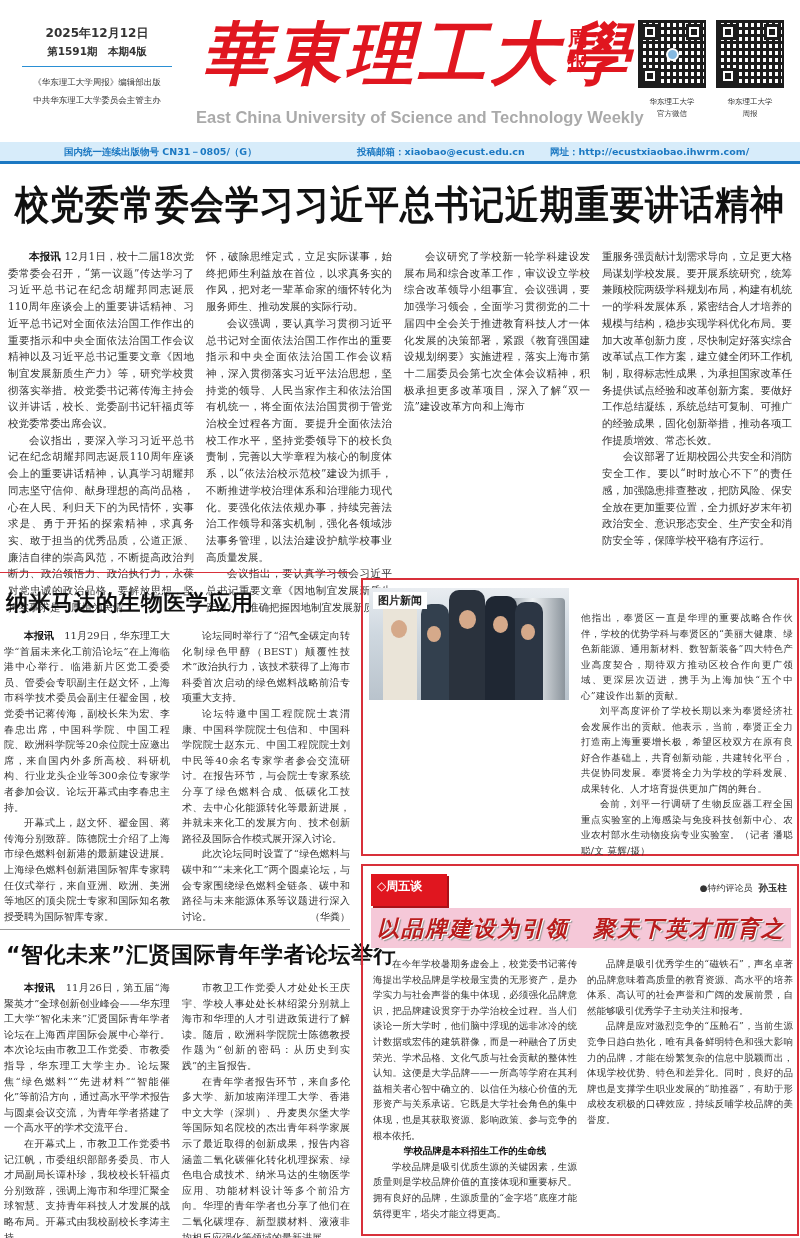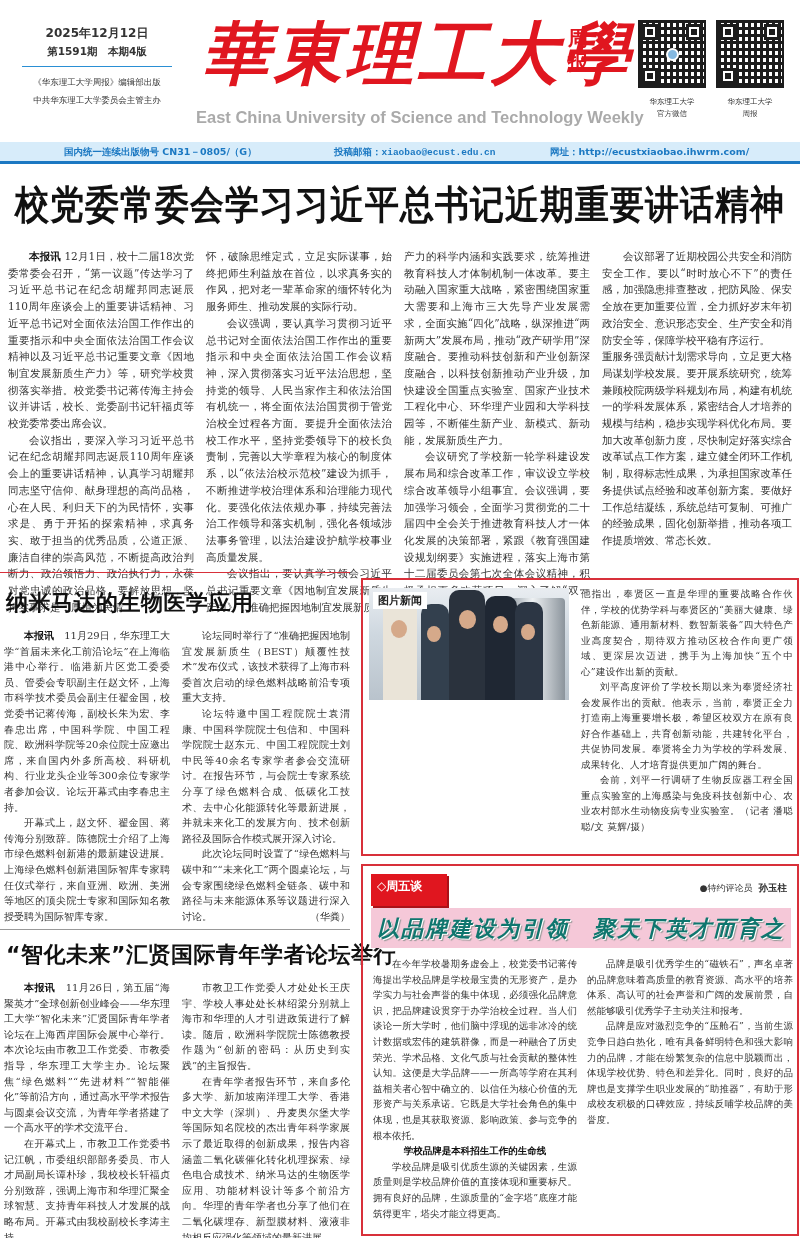--- a/index.html
+++ b/index.html
@@ -51,21 +51,21 @@
   .photo .machine { position: absolute; right: 4px; top: 10px; width: 54px; height: 126px; background: linear-gradient(90deg, #9aa3ab, #eef1f3 40%, #8b949c); border-radius: 4px; }
   .photo-caption { position: absolute; left: 6px; top: 150px; width: 202px; font-size: 9.5px; line-height: 15.5px; color: #333; text-align: justify; }
   .photo-caption p { text-indent: 2em; }
   .photo-right { position: absolute; left: 218px; top: 6px; width: 212px; font-size: 9.5px; line-height: 15.5px; color: #333; text-align: justify; letter-spacing: .3px; }
   .photo-right p { text-indent: 2em; }
 
   .comment-box { position: absolute; left: 361px; top: 864px; width: 438px; height: 372px; border: 2px solid #d8303a; }
   .comment-tag { position: absolute; left: 8px; top: 8px; width: 76px; height: 32px; background: #e0161f; color: #fff; font-family: "DejaVu Sans", sans-serif; font-size: 12px; font-weight: bold; line-height: 24px; padding-left: 6px; box-shadow: 2px 2px 0 #aa1118; }
   .comment-author { position: absolute; right: 10px; top: 16px; font-size: 9px; color: #333; }
   .comment-author b { font-family: "DejaVu Sans", sans-serif; font-size: 9.5px; margin-left: 6px; }
-  .comment-banner { position: absolute; left: 8px; top: 42px; width: 420px; height: 40px; background: #f5c8d8; text-align: center; font-family: "DejaVu Serif", serif; font-style: italic; font-weight: bold; font-size: 22px; color: #0f766e; line-height: 40px; letter-spacing: 2px; text-shadow: 1px 1px 0 #fff, 2px 2px 1px #999; }
+  .comment-banner { position: absolute; left: 8px; top: 42px; width: 420px; height: 40px; background: #f5c8d8; text-align: center; font-family: "DejaVu Serif", serif; font-style: italic; font-weight: bold; font-size: 22px; color: #b91c1c; line-height: 40px; letter-spacing: 2px; text-shadow: 1px 1px 0 #fff, 2px 2px 1px #999; }
   .comment-body { position: absolute; top: 90px; font-size: 9.5px; line-height: 15.6px; color: #333; text-align: justify; }
   .comment-body p { text-indent: 2em; }
   .comment-body .subhead { text-indent: 0; text-align: center; font-family: "DejaVu Sans", sans-serif; font-weight: bold; color: #111; }
 </style>
 </head>
 <body>
 
 <header class="masthead">
   <div class="date-block">
     <div class="date">2025年12月12日</div>
@@ -101,56 +101,55 @@
     </div>
     <div class="qr-caption">
       <div>华东理工大学</div>
       <div>周报</div>
     </div>
   </div>
 </header>
 
 <div class="info-bar">
   <span style="left:64px;">国内统一连续出版物号 CN31－0805/（G）</span>
-  <span style="left:334px;font-family:Liberation Mono, monospace;">投稿邮箱：xiaobao@ecust.edu.cn</span>
+  <span style="left:357px;">投稿邮箱：xiaobao@ecust.edu.cn</span>
   <span style="left:550px;">网址：http://ecustxiaobao.ihwrm.com/</span>
 </div>
 
 <h1 class="headline">校党委常委会学习习近平总书记近期重要讲话精神</h1>
 
 <div id="lead-cols">
     <div class="cols" style="left: 8px; top: 248px; width: 186px;">
       <p><span class="lead">本报讯</span> 12月1日，校十二届18次党委常委会召开，“第一议题”传达学习了习近平总书记在纪念胡耀邦同志诞辰110周年座谈会上的重要讲话精神、习近平总书记对全面依法治国工作作出的重要指示和中央全面依法治国工作会议精神以及习近平总书记重要文章《因地制宜发展新质生产力》等，研究学校贯彻落实举措。校党委书记蒋传海主持会议并讲话，校长、党委副书记轩福贞等校党委常委出席会议。</p>
       <p>会议指出，要深入学习习近平总书记在纪念胡耀邦同志诞辰110周年座谈会上的重要讲话精神，认真学习胡耀邦同志坚守信仰、献身理想的高尚品格，心在人民、利归天下的为民情怀，实事求是、勇于开拓的探索精神，求真务实、敢于担当的优秀品质，公道正派、廉洁自律的崇高风范，不断提高政治判断力、政治领悟力、政治执行力，永葆对党忠诚的政治品格。要解放思想，坚持实事求是，厚植为民情</p>
     </div>
     <div class="cols" style="left: 206px; top: 248px; width: 186px;">
       <p style="text-indent: 0px;">怀，破除思维定式，立足实际谋事，始终把师生利益放在首位，以求真务实的作风，把对老一辈革命家的缅怀转化为服务师生、推动发展的实际行动。</p>
       <p>会议强调，要认真学习贯彻习近平总书记对全面依法治国工作作出的重要指示和中央全面依法治国工作会议精神，深入贯彻落实习近平法治思想，坚持党的领导、人民当家作主和依法治国有机统一，将全面依法治国贯彻于管党治校全过程各方面。要提升全面依法治校工作水平，坚持党委领导下的校长负责制，完善以大学章程为核心的制度体系，以“依法治校示范校”建设为抓手，不断推进学校治理体系和治理能力现代化。要强化依法依规办事，持续完善法治工作领导和落实机制，强化各领域涉法事务管理，以法治建设护航学校事业高质量发展。</p>
       <p>会议指出，要认真学习领会习近平总书记重要文章《因地制宜发展新质生产力》，准确把握因地制宜发展新质生</p>
     </div>
     <div class="cols" style="left: 404px; top: 248px; width: 186px;">
-      <p style="text-indent: 0px;">产力的科学内涵和实践要求，统筹推进教育科技人才体制机制一体改革。要主动融入国家重大战略，紧密围绕国家重大需要和上海市三大先导产业发展需求，全面实施“四化”战略，纵深推进“两新两大”发展布局，推动“政产研学用”深度融合。要推动科技创新和产业创新深度融合，以科技创新推动产业升级，加快建设全国重点实验室、国家产业技术工程化中心、环华理产业园和大学科技园等，不断催生新产业、新模式、新动能，发展新质生产力。</p>
       <p>会议研究了学校新一轮学科建设发展布局和综合改革工作，审议设立学校综合改革领导小组事宜。会议强调，要加强学习领会，全面学习贯彻党的二十届四中全会关于推进教育科技人才一体化发展的决策部署，紧跟《教育强国建设规划纲要》实施进程，落实上海市第十二届委员会第七次全体会议精神，积极承担更多改革项目，深入了解“双一流”建设改革方向和上海市</p>
     </div>
     <div class="cols" style="left: 602px; top: 248px; width: 190px;">
+      <p style="text-indent: 0px;">重服务强贡献计划需求导向，立足更大格局谋划学校发展。要开展系统研究，统筹兼顾校院两级学科规划布局，构建有机统一的学科发展体系，紧密结合人才培养的规模与结构，稳步实现学科优化布局。要加大改革创新力度，尽快制定好落实综合改革试点工作方案，建立健全闭环工作机制，取得标志性成果，为承担国家改革任务提供试点经验和改革创新方案。要做好工作总结凝练，系统总结可复制、可推广的经验成果，固化创新举措，推动各项工作提质增效、常态长效。</p>
       <p>会议部署了近期校园公共安全和消防安全工作。要以“时时放心不下”的责任感，加强隐患排查整改，把防风险、保安全放在更加重要位置，全力抓好岁末年初政治安全、意识形态安全、生产安全和消防安全等，保障学校平稳有序运行。</p>
-      <p style="text-indent: 0px;">重服务强贡献计划需求导向，立足更大格局谋划学校发展。要开展系统研究，统筹兼顾校院两级学科规划布局，构建有机统一的学科发展体系，紧密结合人才培养的规模与结构，稳步实现学科优化布局。要加大改革创新力度，尽快制定好落实综合改革试点工作方案，建立健全闭环工作机制，取得标志性成果，为承担国家改革任务提供试点经验和改革创新方案。要做好工作总结凝练，系统总结可复制、可推广的经验成果，固化创新举措，推动各项工作提质增效、常态长效。</p>
     </div>
   </div>
 
 <div class="section-rule" style="left:0;top:572px;width:350px;background:#d8303a;"></div>
 
 <h2 class="sub-headline" style="left:6px;top:588px;">纳米马达的生物医学应用</h2>
 <div id="forum-cols">
     <div class="cols" style="left: 4px; top: 628px; width: 166px; font-size: 10px; line-height: 15.6px;">
       <p><span class="lead">本报讯</span>　11月29日，华东理工大学“首届未来化工前沿论坛”在上海临港中心举行。临港新片区党工委委员、管委会专职副主任赵文怀，上海市科学技术委员会副主任翟金国，校党委书记蒋传海，副校长朱为宏、李春忠出席，中国科学院、中国工程院、欧洲科学院等20余位院士应邀出席，来自国内外多所高校、科研机构、行业龙头企业等300余位专家学者参加会议。论坛开幕式由李春忠主持。</p>
       <p>开幕式上，赵文怀、翟金国、蒋传海分别致辞。陈德院士介绍了上海市绿色燃料创新港的最新建设进展。上海绿色燃料创新港国际智库专家聘任仪式举行，来自亚洲、欧洲、美洲等地区的顶尖院士专家和国际知名教授受聘为国际智库专家。</p>
     </div>
     <div class="cols" style="left: 182px; top: 628px; width: 168px; font-size: 10px; line-height: 15.6px;">
-      <p>论坛同时举行了“准确把握因地制宜发展新质生（BEST）颠覆性技术”发布仪式，该技术获得了上海市科委首次启动的绿色燃料战略前沿专项重大支持。</p>
+      <p>论坛同时举行了“沼气全碳定向转化制绿色甲醇（BEST）颠覆性技术”政治执行力，该技术获得了上海市科委首次启动的绿色燃料战略前沿专项重大支持。</p>
       <p>论坛特邀中国工程院院士袁渭康、中国科学院院士包信和、中国科学院院士赵东元、中国工程院院士刘中民等40余名专家学者参会交流研讨。在报告环节，与会院士专家系统分享了绿色燃料合成、低碳化工技术、去中心化能源转化等最新进展，并就未来化工的发展方向、技术创新路径及国际合作模式展开深入讨论。</p>
       <p>此次论坛同时设置了“绿色燃料与碳中和”“未来化工”两个圆桌论坛，与会专家围绕绿色燃料全链条、碳中和路径与未来能源体系等议题进行深入讨论。<span class="byline">（华粪）</span></p>
     </div>
   </div>
 
 <div class="section-rule" style="left:0;top:929px;width:350px;background:#999;"></div>
 
 <h2 class="sub-headline" style="left:6px;top:940px;">“智化未来”汇贤国际青年学者论坛举行</h2>
 <div id="scholar-cols">
     <div class="cols" style="left: 4px; top: 980px; width: 166px; font-size: 10px; line-height: 15.6px;">
@@ -172,21 +171,21 @@
     <div class="head" style="left:58px;top:38px;width:14px;height:16px;"></div>
     <div class="person" style="left:80px;width:36px;height:110px;background:#2a323d;"></div>
     <div class="head" style="left:90px;top:22px;width:17px;height:19px;"></div>
     <div class="person" style="left:116px;width:32px;height:104px;background:#1f2733;"></div>
     <div class="head" style="left:124px;top:28px;width:15px;height:17px;"></div>
     <div class="person" style="left:146px;width:28px;height:98px;background:#2c3644;"></div>
     <div class="head" style="left:152px;top:36px;width:14px;height:16px;"></div>
     <div class="tag">图片新闻</div>
   </div>
   <div class="photo-right" id="photo-right">
-      <p style="text-indent: 0px;">他指出，奉贤区一直是华理的重要战略合作伙伴，学校的优势学科与奉贤区的“美丽大健康、绿色新能源、通用新材料、数智新装备”四大特色产业高度契合，期待双方推动区校合作向更广领域、更深层次迈进，携手为上海加快“五个中心”建设作出新的贡献。</p>
+      <p style="text-indent: 0px; margin-top: 24px;">他指出，奉贤区一直是华理的重要战略合作伙伴，学校的优势学科与奉贤区的“美丽大健康、绿色新能源、通用新材料、数智新装备”四大特色产业高度契合，期待双方推动区校合作向更广领域、更深层次迈进，携手为上海加快“五个中心”建设作出新的贡献。</p>
       <p>刘平高度评价了学校长期以来为奉贤经济社会发展作出的贡献。他表示，当前，奉贤正全力打造南上海重要增长极，希望区校双方在原有良好合作基础上，共育创新动能，共建转化平台，共促协同发展。奉贤将全力为学校的学科发展、成果转化、人才培育提供更加广阔的舞台。</p>
       <p>会前，刘平一行调研了生物反应器工程全国重点实验室的上海感染与免疫科技创新中心、农业农村部水生动物疫病专业实验室。<span class="byline">（记者 潘聪聪/文 莫辉/摄）</span></p>
     </div>
 </section>
 
 <section class="comment-box">
   <div class="comment-tag">◇周五谈</div>
   <div class="comment-author">
     <span>●特约评论员</span><b>孙玉柱</b>
   </div>

